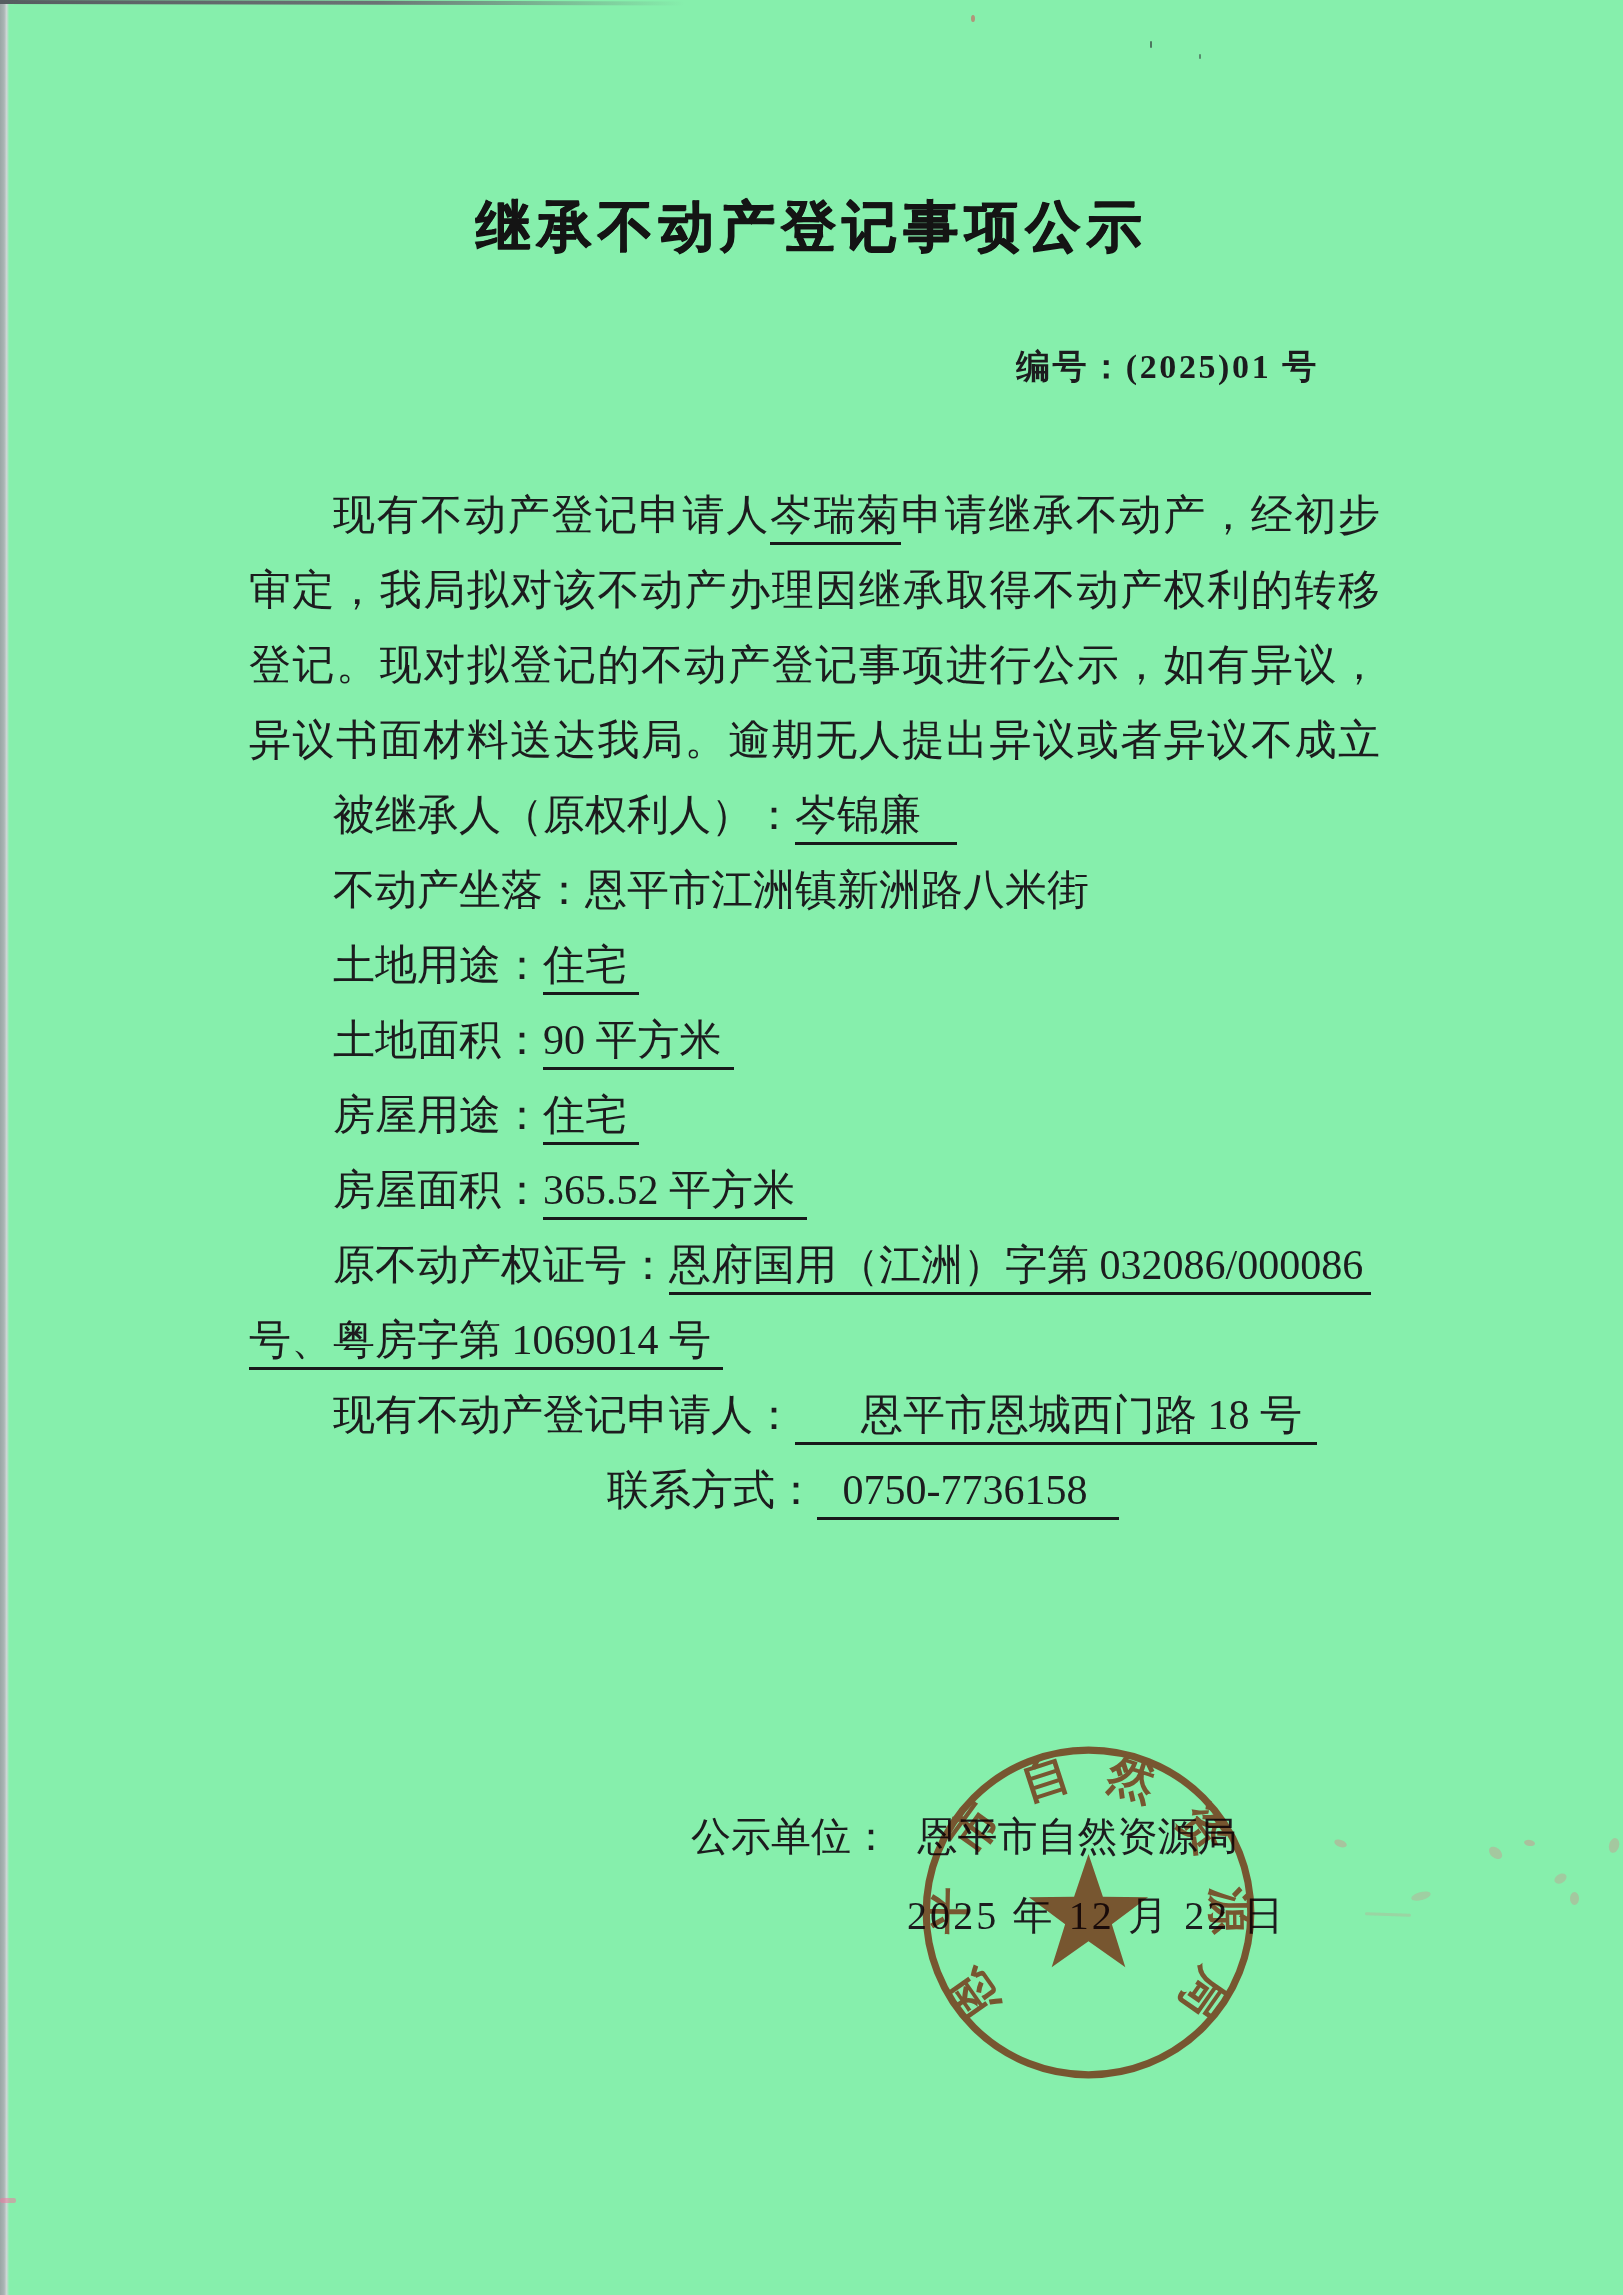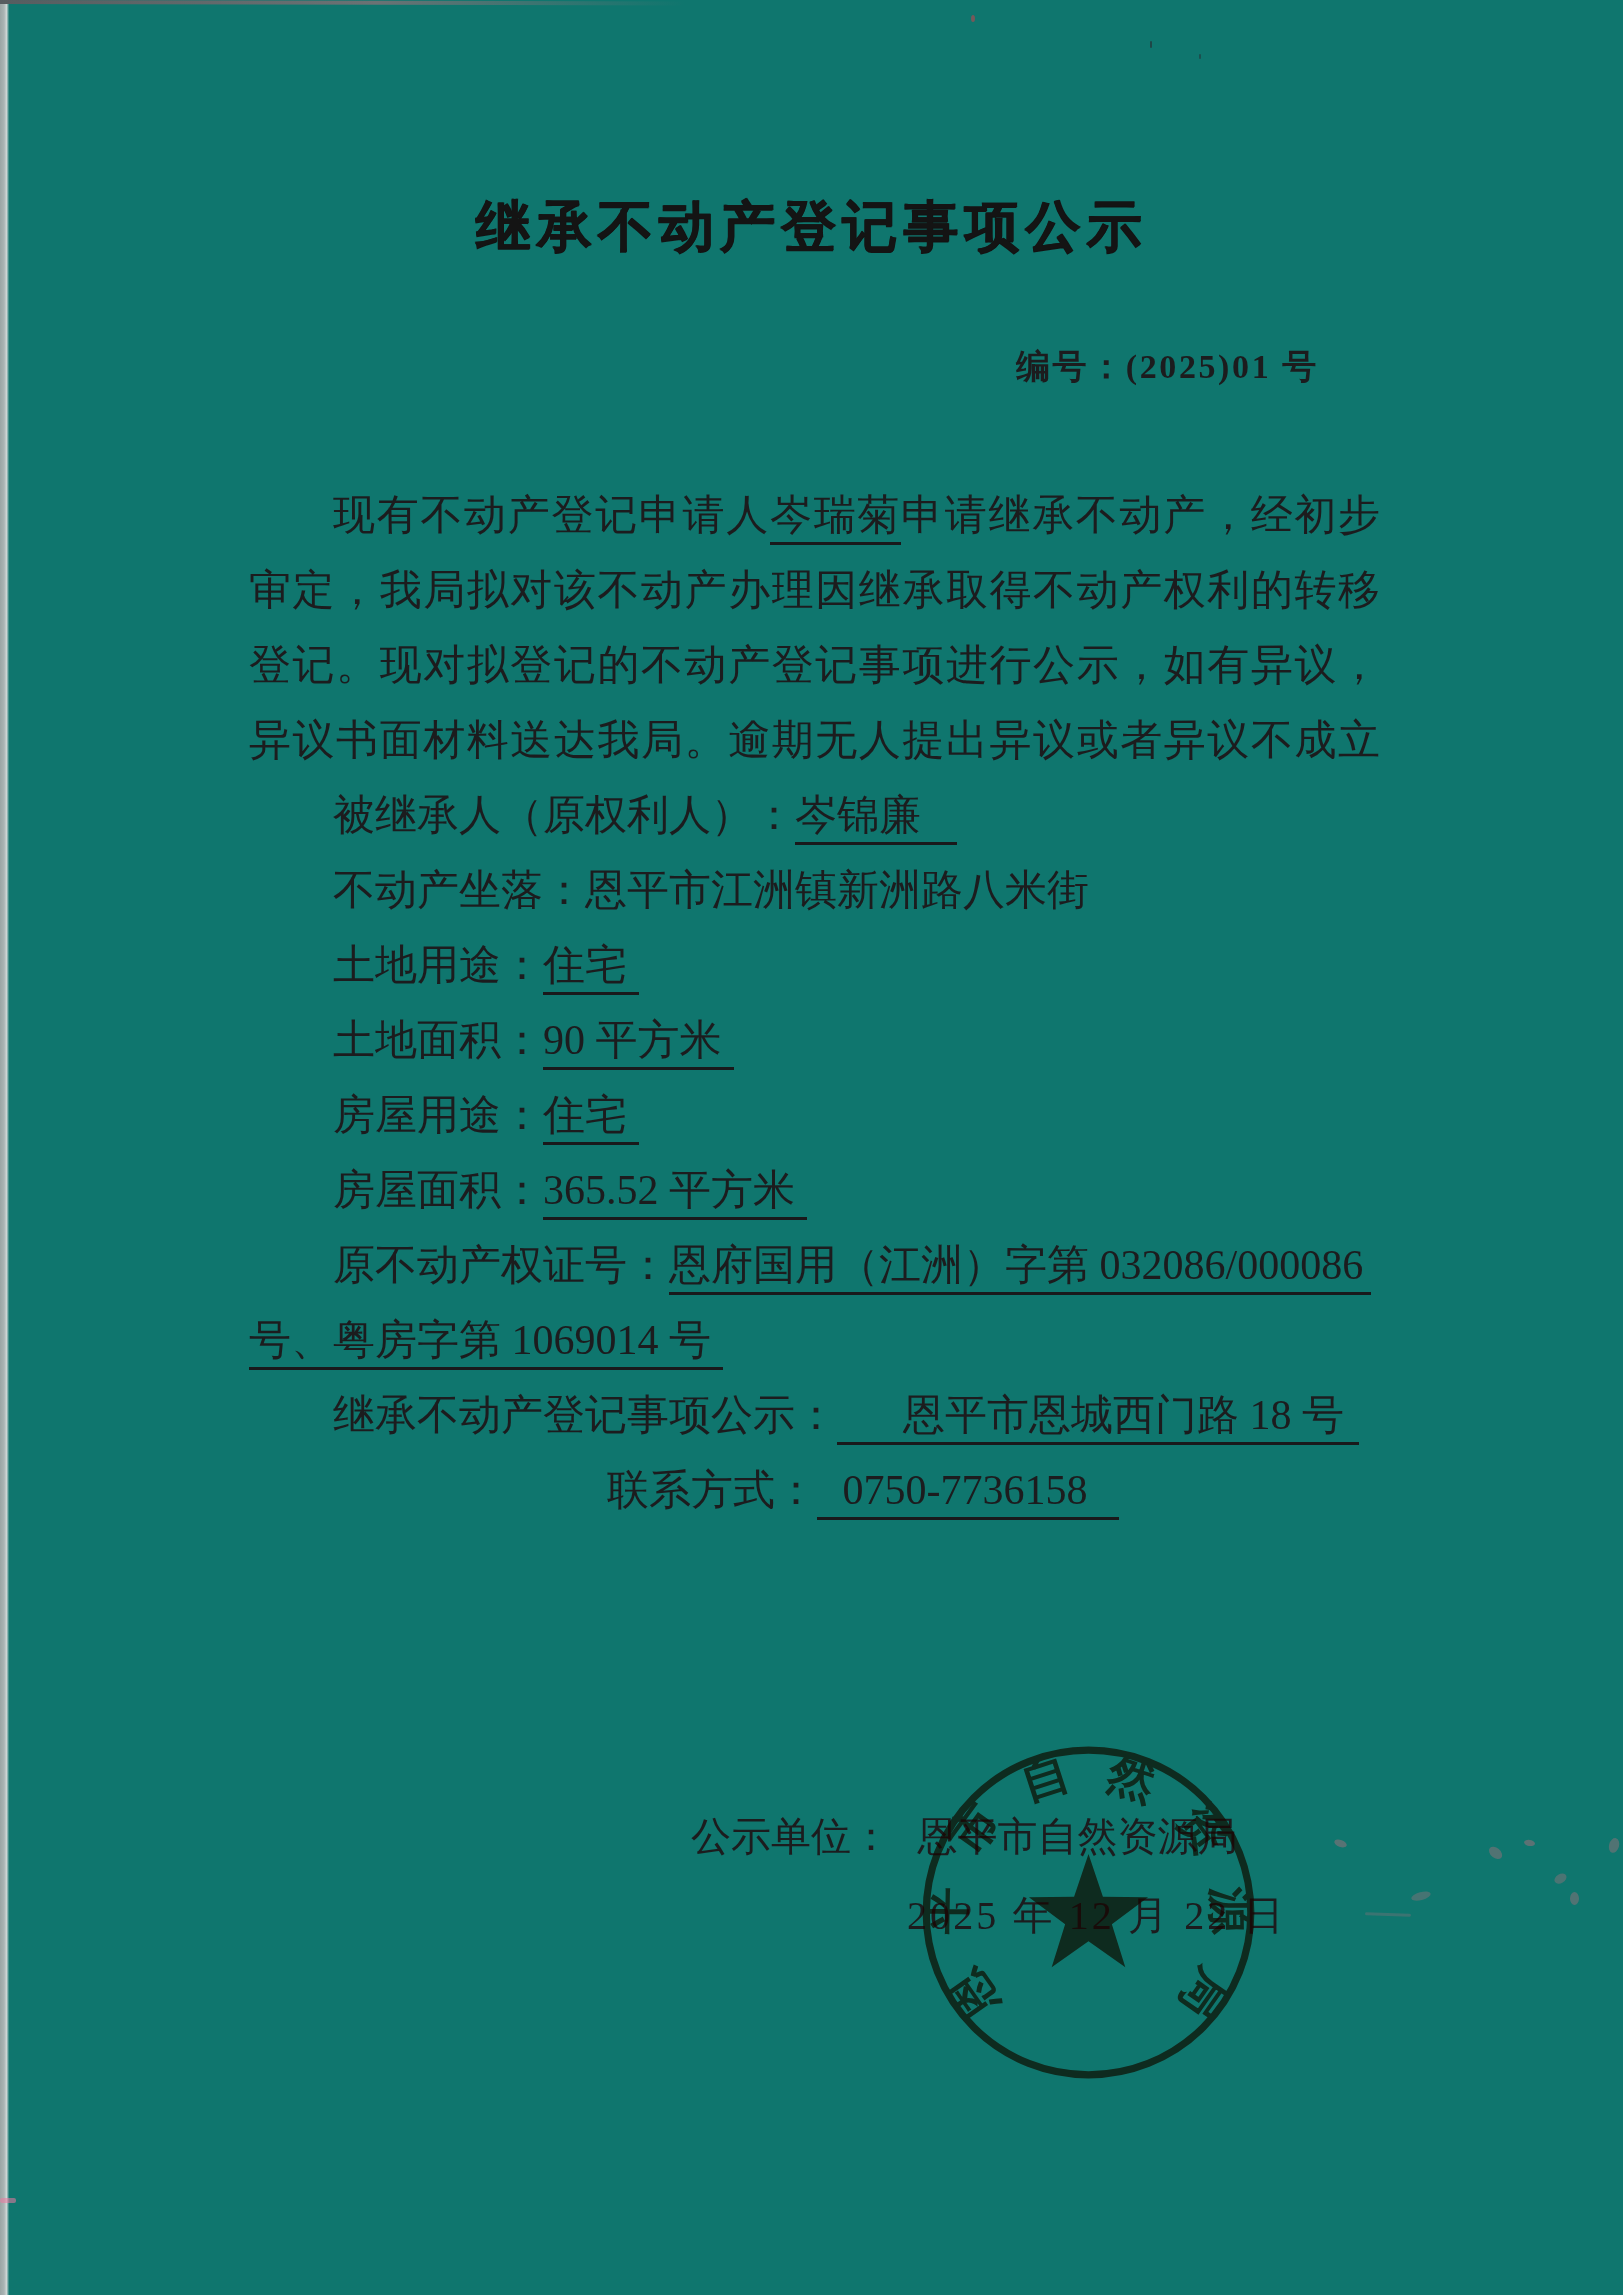--- a/index.html
+++ b/index.html
@@ -1,19 +1,19 @@
 <!DOCTYPE html>
 <html style="font-size:8.2px"><head>
 <meta charset="utf-8">
 <style>
   html,body{margin:0;padding:0;background:#e8ecef;}
   .page{
     position:relative;
     width:1623px;height:2295px;
-    background:#0f766e;
+    background:#86efac;
     overflow:hidden;
     font-family:"Liberation Serif","DejaVu Serif",serif;
     color:#1c1c1e;
   }
   
   .edge-left{
     position:absolute;left:0;top:0;width:9.2px;height:100%;
     background:linear-gradient(to right,#9aa6a5 0px,#aab5b4 4.1px,#cfd7d6 6.6px,rgba(207,215,214,0) 9.2px);
   }
   .edge-top{
@@ -107,21 +107,21 @@
     <div class="row indent"><span>土地面积：</span><span class="u pad-r-24">90 平方米</span></div>
 
     <div class="row indent"><span>房屋用途：</span><span class="u pad-r-24">住宅</span></div>
 
     <div class="row indent"><span>房屋面积：</span><span class="u pad-r-24">365.52 平方米</span></div>
 
     <div class="row indent"><span>原不动产权证号：</span><span class="u pad-r-16">恩府国用（江洲）字第 032086/000086</span></div>
 
     <div class="row"><span class="u pad-r-24">号、粤房字第 1069014 号</span></div>
 
-    <div class="row indent"><span>继承不动产登记事项公示：</span><span class="u addr-val">恩平市恩城西门路 18 号</span></div>
+    <div class="row indent"><span>现有不动产登记申请人：</span><span class="u addr-val">恩平市恩城西门路 18 号</span></div>
 
     <div class="row indent-contact"><span>联系方式：</span><span class="u contact-val">0750-7736158</span></div>
 
   </div>
 
   <div class="footer-unit"><span>公示单位：</span><span class="val">恩平市自然资源局</span></div>
 
   <div class="footer-date">2025 年 12 月 22 日</div>
 
   <svg class="stamp" viewBox="0 0 660 660" aria-hidden="true">

